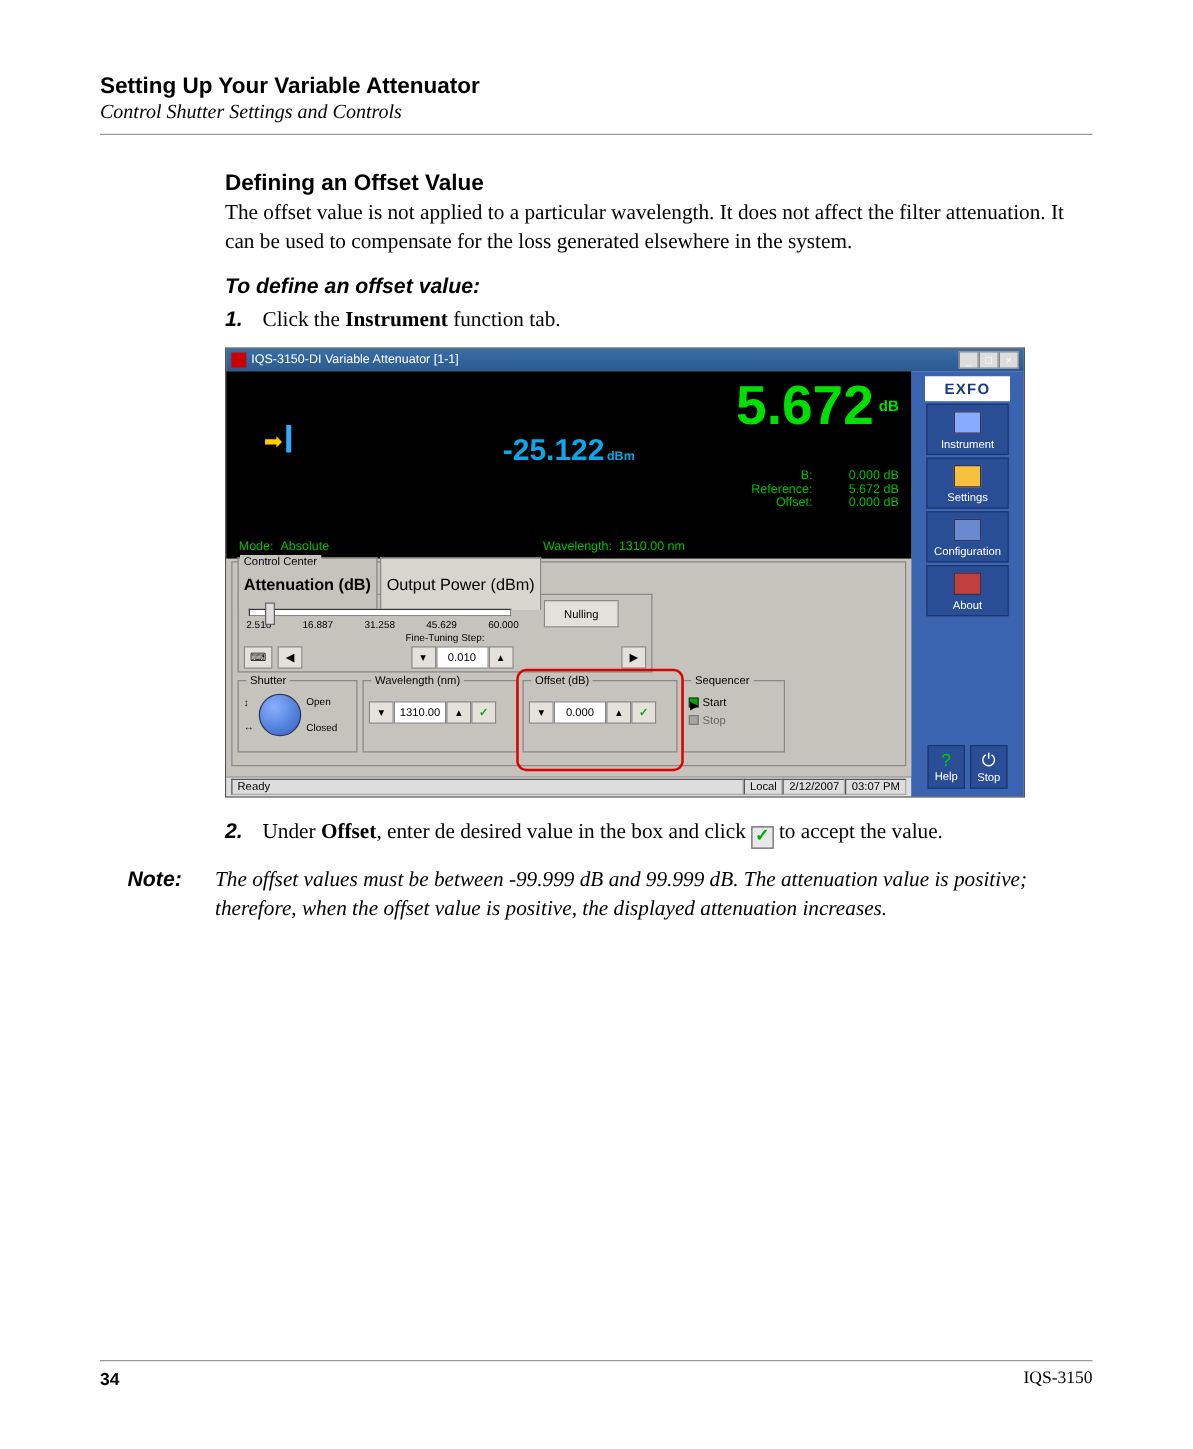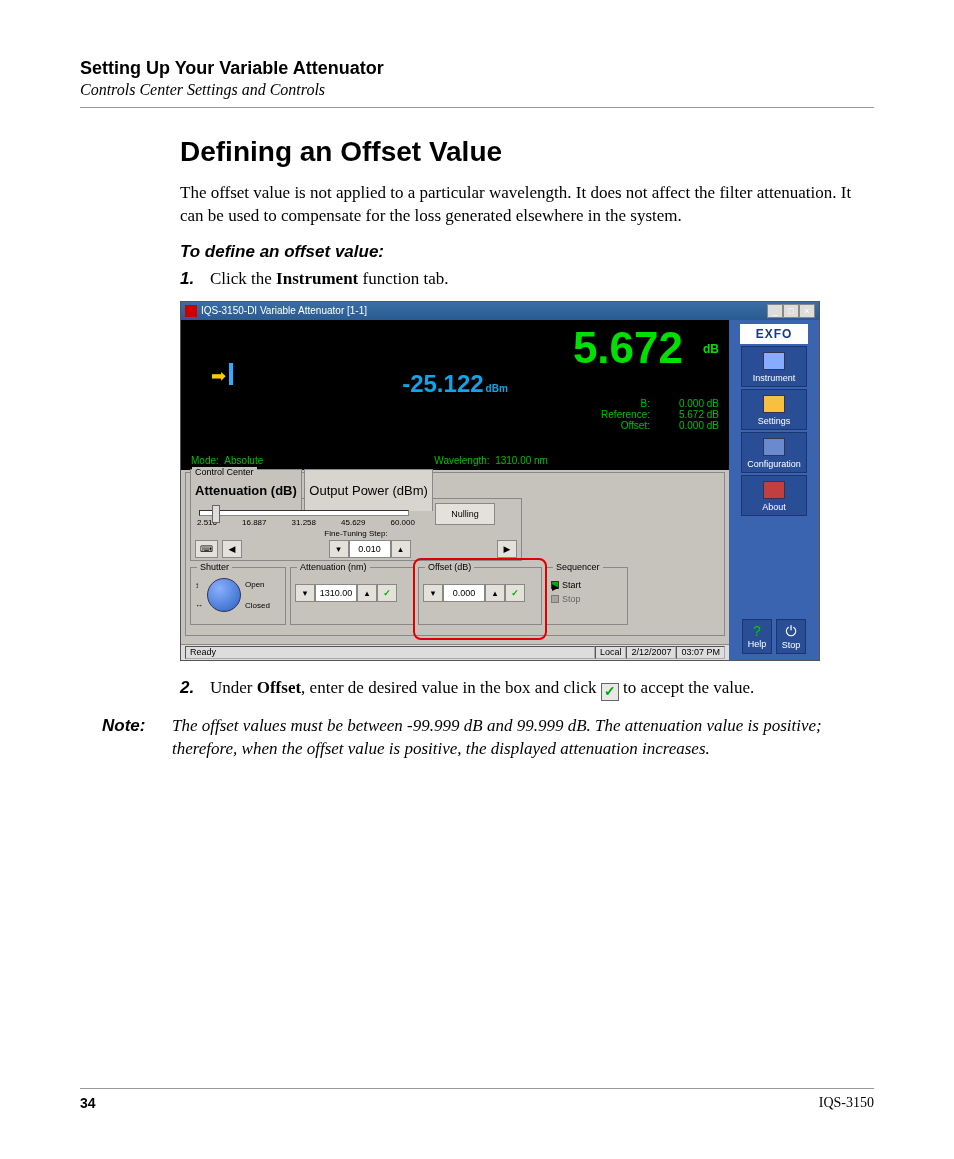--- a/index.html
+++ b/index.html
@@ -10,21 +10,21 @@
     font-family: "Palatino Linotype", Palatino, Georgia, serif;
     color: #000;
     position: relative;
     padding: 58px 80px 40px 80px;
   }
   .header-block { margin-bottom: 6px; }
   .chapter-title { font-weight: 700; font-size: 18px; font-family: "Segoe UI", Arial, sans-serif; }
   .chapter-sub { font-style: italic; font-size: 16px; margin-top: 2px; }
   .hr { border: none; border-top: 1px solid #999; margin-top: 8px; margin-bottom: 28px; }
   .content { margin-left: 100px; margin-right: 20px; }
-  .h2 { font-weight: 700; font-size: 28px; font-family: "Segoe UI", Arial, sans-serif; margin-bottom: 14px; }
+  .h2 { font-weight: 700; font-size: 18px; font-family: "Segoe UI", Arial, sans-serif; margin-bottom: 2px; }
   .para { font-size: 17px; line-height: 1.35; margin-bottom: 14px; }
   .subhead { font-weight: 700; font-style: italic; font-size: 17px; font-family: "Segoe UI", Arial, sans-serif; margin-bottom: 6px; }
   .step { display: flex; font-size: 17px; line-height: 1.35; margin-bottom: 10px; }
   .step-num { font-weight: 700; font-style: italic; font-family: "Segoe UI", Arial, sans-serif; width: 30px; flex-shrink: 0; }
   .step-body { flex: 1; }
   .bold { font-weight: 700; }
   .inline-check {
     display: inline-flex; align-items: center; justify-content: center;
     width: 18px; height: 18px; border: 1px solid #666; background: #e8e8e8;
     color: #0a0; font-weight: bold; font-size: 14px; vertical-align: -3px;
@@ -53,21 +53,21 @@
   .titlebar .icon { width: 12px; height: 12px; background: #c00; margin-right: 4px; }
   .wbtns { margin-left: auto; display: flex; gap: 0; }
   .wbtn { width: 16px; height: 14px; background: #ddd; border: 1px solid #888; display: flex; align-items: center; justify-content: center; font-size: 9px; }
   .shot-body { flex: 1; display: flex; }
   .shot-main { flex: 1; display: flex; flex-direction: column; }
   .display-area {
     background: #000; flex: 0 0 150px;
     padding: 6px 10px; position: relative;
   }
   .big-num { color: #00e000; font-size: 44px; font-weight: bold; text-align: right; line-height: 1; font-family: Arial, sans-serif; }
-  .big-num .unit { font-size: 12px; vertical-align: 10px; margin-left: 20px; }
+  .big-num .unit { font-size: 12px; vertical-align: 10px; margin-left: 4px; }
   .sub-num { color: #0ea5e9; font-size: 24px; font-weight: bold; text-align: center; font-family: Arial, sans-serif; }
   .sub-num .unit { font-size: 10px; margin-left: 2px; }
   .disp-kv { color: #00c000; font-size: 10px; display: flex; justify-content: flex-end; gap: 14px; }
   .disp-kv .k { width: 60px; text-align: right; }
   .disp-kv .v { width: 55px; text-align: right; }
   .disp-bottom { color: #00c000; font-size: 10px; display: flex; gap: 28px; position: absolute; bottom: 4px; left: 10px; right: 10px; }
   .disp-bottom .grow { flex:1; }
   .arrow-ico { position: absolute; left: 30px; top: 45px; width: 24px; height: 20px; }
   .arrow-ico::before { content: "➡"; color: #ffcc00; font-size: 18px; }
   .arrow-ico::after { content: ""; position: absolute; left: 18px; top: -2px; width: 4px; height: 22px; background: #3af; }
@@ -121,21 +121,21 @@
     display: flex; justify-content: space-between;
     font-size: 14px;
   }
   .footer .pnum { font-weight: 700; font-family: "Segoe UI", Arial, sans-serif; }
 </style>
 </head>
 <body>
 
 <div class="header-block">
   <div class="chapter-title">Setting Up Your Variable Attenuator</div>
-  <div class="chapter-sub">Controls Center Settings and Controls</div>
+  <div class="chapter-sub">Control Shutter Settings and Controls</div>
 </div>
 <hr class="hr">
 
 <div class="content">
   <div class="h2">Defining an Offset Value</div>
   <p class="para">The offset value is not applied to a particular wavelength. It does not affect the filter attenuation. It can be used to compensate for the loss generated elsewhere in the system.</p>
   <p class="subhead">To define an offset value:</p>
 
   <div class="step">
     <div class="step-num">1.</div>
@@ -238,21 +238,21 @@
                       </div>
                   </div>
                   <div class="shutter-knob"></div>
                   <div style="font-size:8px;">
                     <div>Open</div>
                     <div style="margin-top:12px;">Closed</div>
                   </div>
                 </div>
               </div>
               <div class="grp" style="width:124px; height:58px;">
-                <span class="grp-title">Attenuation (nm)</span>
+                <span class="grp-title">Wavelength (nm)</span>
                 <div class="spin" style="margin-top:6px;">
                   <div class="btn small">▾</div>
                   <div class="val">1310.00</div>
                   <div class="btn small">▴</div>
                   <div class="btn small check-btn">✓</div>
                 </div>
               </div>
               <div class="grp" style="width:124px; height:58px;">
                 <span class="grp-title">Offset (dB)</span>
                 <div class="spin" style="margin-top:6px;">

